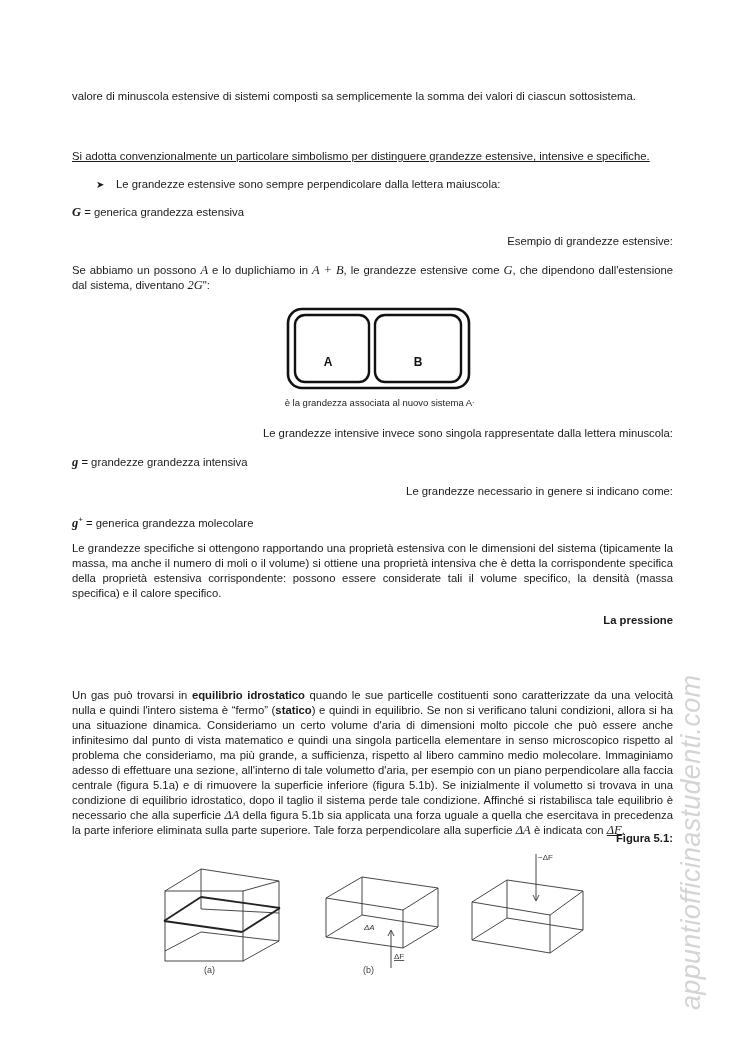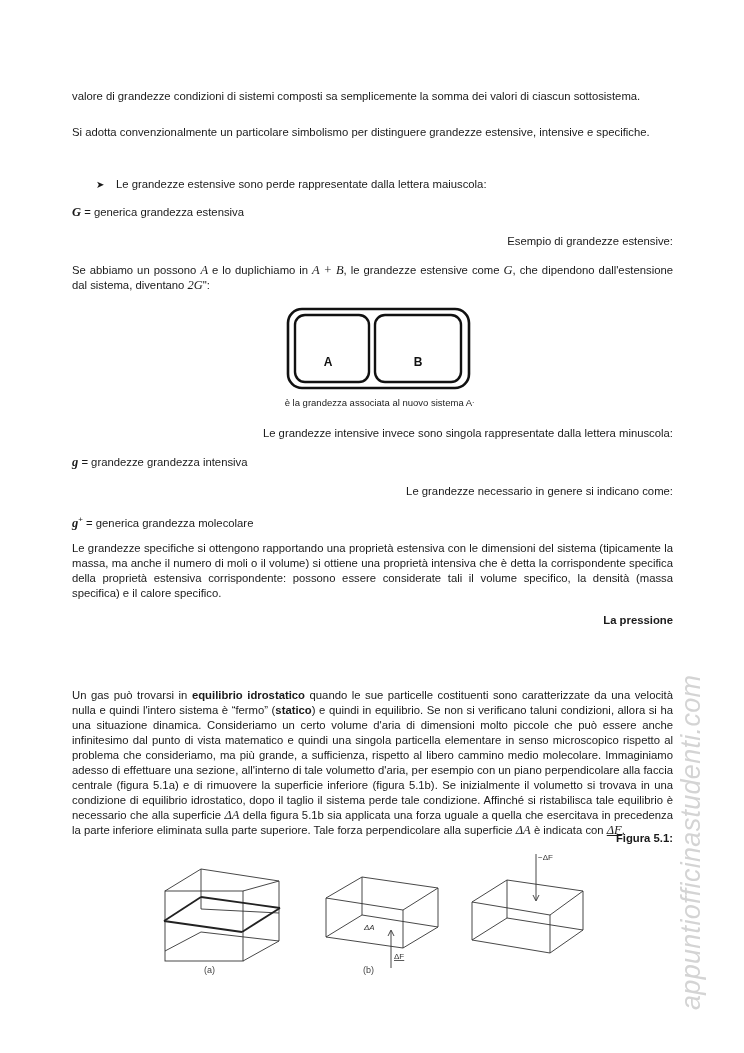--- a/index.html
+++ b/index.html
@@ -17,26 +17,26 @@
     .watermark { position: absolute; left: 676px; top: 1010px; transform-origin: 0 0; transform: rotate(-90deg);
                  font-family: "Liberation Sans", sans-serif; font-style: italic; font-size: 27px; color: #d4d4d4;
                  white-space: nowrap; letter-spacing: 0.3px; }
     svg text { font-family: "Liberation Sans", sans-serif; }
   </style>
 </head>
 <body>
 
 <div class="page">
 
-  <p class="p" style="top:89px;">valore di grandezze condizioni di sistemi composti sa semplicemente la somma dei valori di ciascun sottosistema.</p>
+  <p class="p" style="top:89px;">valore di minuscola estensive di sistemi composti sa semplicemente la somma dei valori di ciascun sottosistema.</p>
 
-  <p class="p" style="top:125px;">Si adotta convenzionalmente un particolare simbolismo per distinguere grandezze estensive, intensive e specifiche.</p>
+  <p class="p" style="top:149px;text-decoration:underline;">Si adotta convenzionalmente un particolare simbolismo per distinguere grandezze estensive, intensive e specifiche.</p>
 
   <div class="bullet" style="top:177px;">
-    <span class="mark">➤</span><span>Le grandezze estensive sono perde rappresentate dalla lettera maiuscola:</span>
+    <span class="mark">➤</span><span>Le grandezze estensive sono sempre perpendicolare dalla lettera maiuscola:</span>
   </div>
 
   <div class="center" style="top:205px;">
     <span class="mathb">G</span><span> = generica grandezza estensiva</span>
   </div>
 
   <p class="p left" style="top:234px;">Esempio di grandezze estensive:</p>
 
   <p class="p" style="top:263px;">
     <span>Se abbiamo un possono </span><span class="math">A</span><span> e lo duplichiamo in </span><span class="math">A + B</span><span>, le grandezze estensive come </span><span class="math">G</span><span>, che dipendono dall'estensione dal sistema, diventano </span><span class="math">2G</span><span>":</span>

